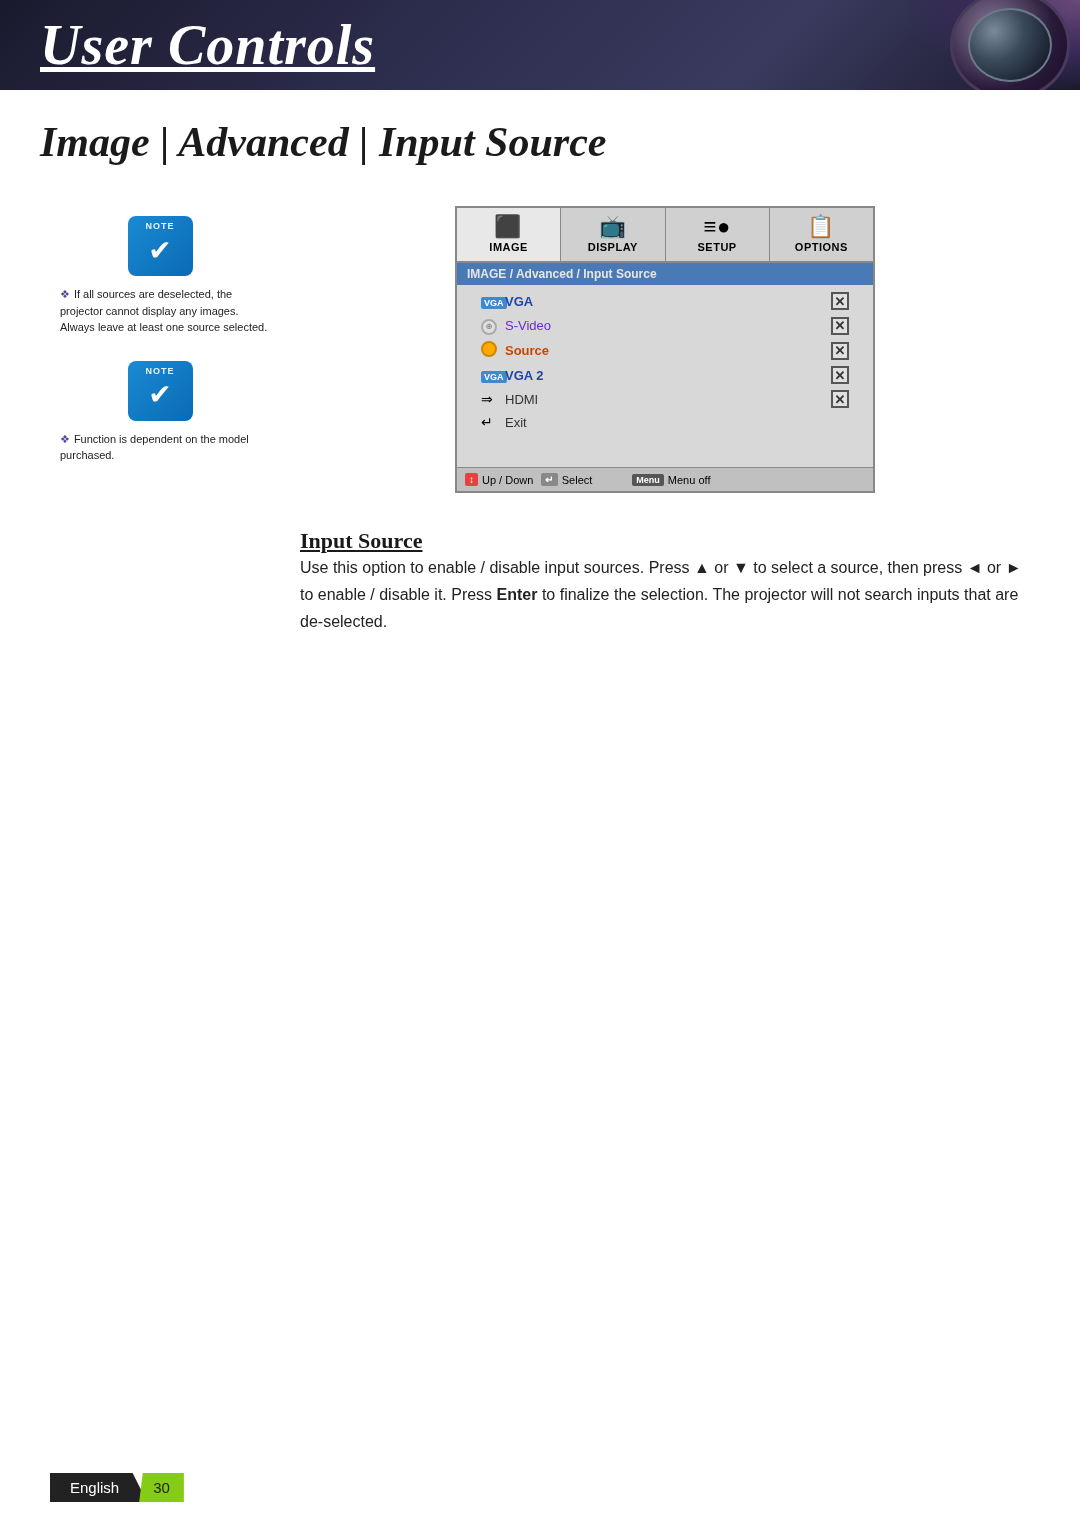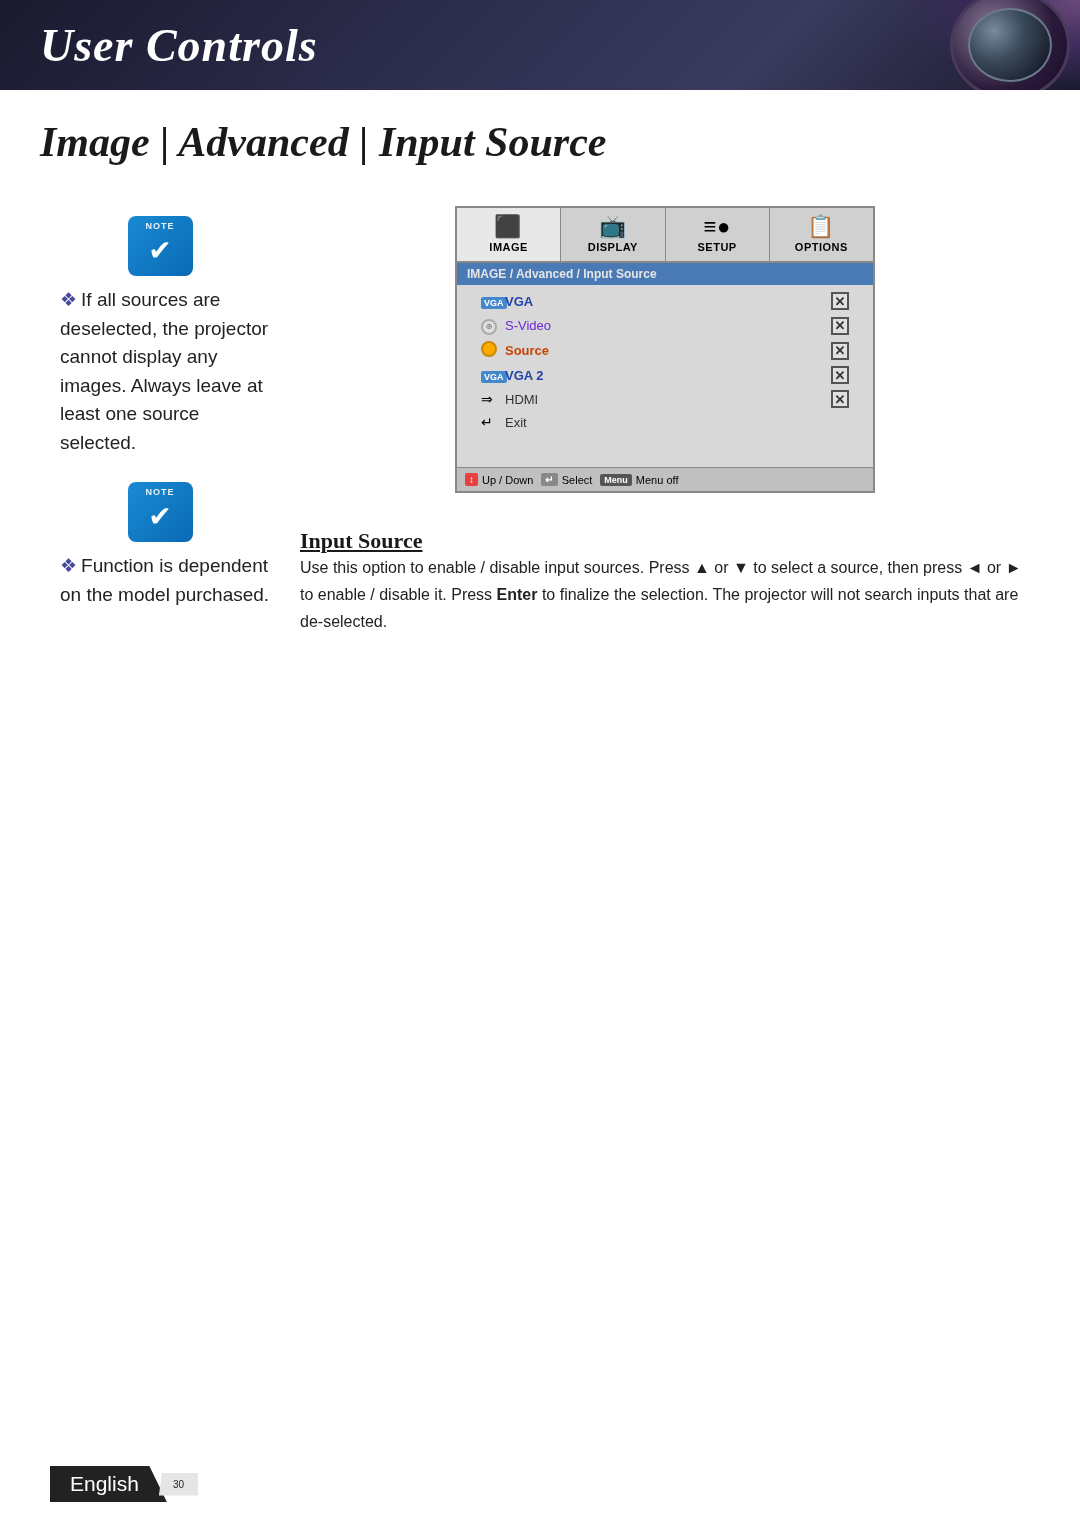--- a/index.html
+++ b/index.html
@@ -28,26 +28,27 @@
       content: '';
       position: absolute;
       right: 0;
       top: 0;
       width: 180px;
       height: 90px;
       background: radial-gradient(ellipse at right top, #6a4a7a 0%, #3a2a5a 40%, transparent 70%);
     }
 
     .header-title {
-      font-size: 46px;
+      font-size: 56px;
       font-style: italic;
       font-weight: bold;
       color: #ffffff;
       z-index: 1;
       letter-spacing: 1px;
+      text-decoration: underline;
     }
 
     
     .lens-decoration {
       position: absolute;
       right: 10px;
       top: -10px;
       width: 120px;
       height: 110px;
       border-radius: 50%;
@@ -226,20 +227,21 @@
       font-weight: bold;
     }
 
     .footer-icon.enter-icon {
       background: #888;
     }
 
     .footer-icon.menu-icon {
       background: #555;
       font-size: 9px;
+      margin-left: 32px;
     }
 
     
     .note-box {
       display: flex;
       flex-direction: column;
       align-items: center;
       margin-bottom: 25px;
     }
 
@@ -269,21 +271,21 @@
       letter-spacing: 1px;
     }
 
     .note-checkmark {
       margin-top: 8px;
       font-size: 28px;
       color: white;
     }
 
     .note-text {
-      font-size: 19px;
+      font-size: 11px;
       font-family: Arial, sans-serif;
       color: #222;
       line-height: 1.5;
       padding-left: 10px;
     }
 
     .note-text .bullet {
       color: #4a4a9a;
       margin-right: 4px;
     }
@@ -321,31 +323,31 @@
       left: 50px;
       display: flex;
       align-items: center;
       gap: 0;
     }
 
     .lang-tab {
       background: #222;
       color: white;
       padding: 6px 20px;
-      font-size: 21px;
+      font-size: 15px;
       font-family: Arial, sans-serif;
       clip-path: polygon(0 0, 85% 0, 100% 100%, 0 100%);
       padding-right: 28px;
     }
 
     .page-num-tab {
-      background: #e5e5e5;
+      background: #84cc16;
       color: #222;
       padding: 6px 14px;
-      font-size: 10px;
+      font-size: 15px;
       font-family: Arial, sans-serif;
       clip-path: polygon(8% 0, 100% 0, 100% 100%, 0 100%);
       margin-left: -8px;
     }
 
     .vga-icon {
       display: inline-block;
       background: #4488cc;
       color: white;
       font-size: 9px;

